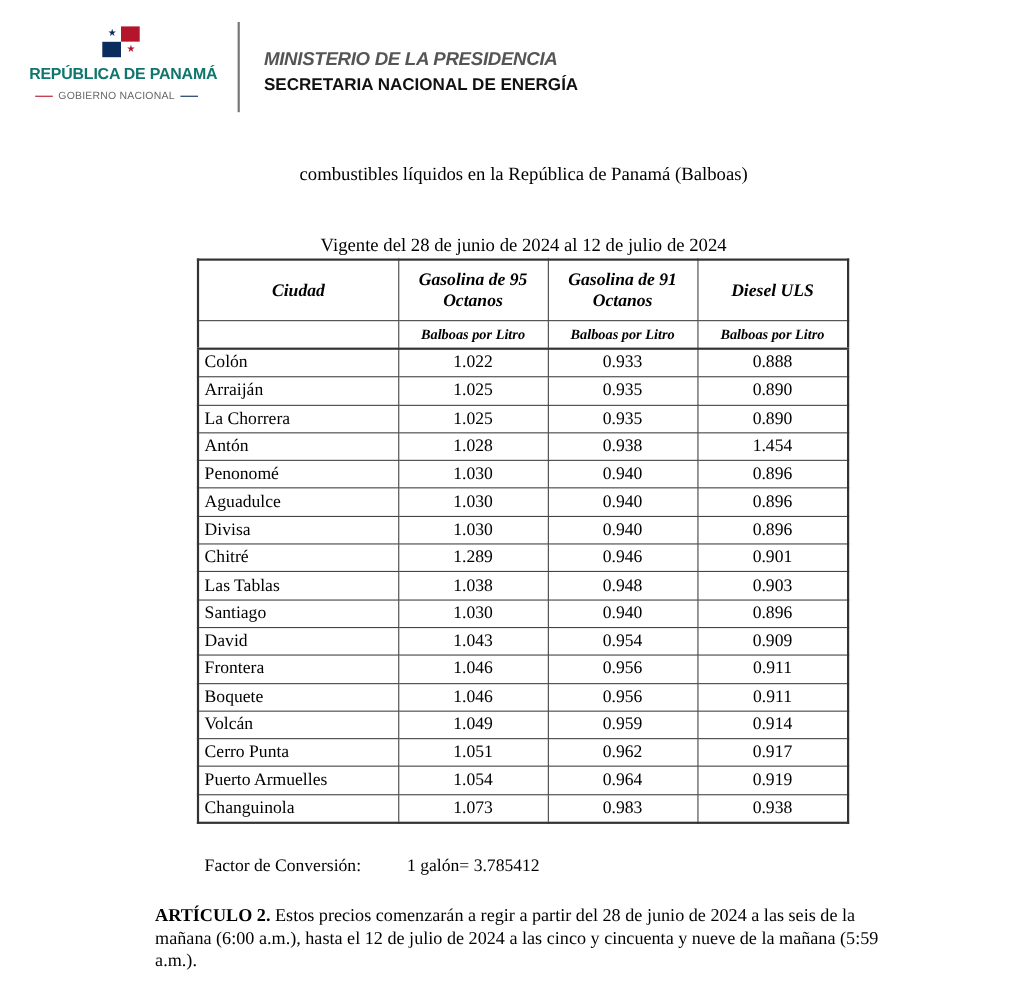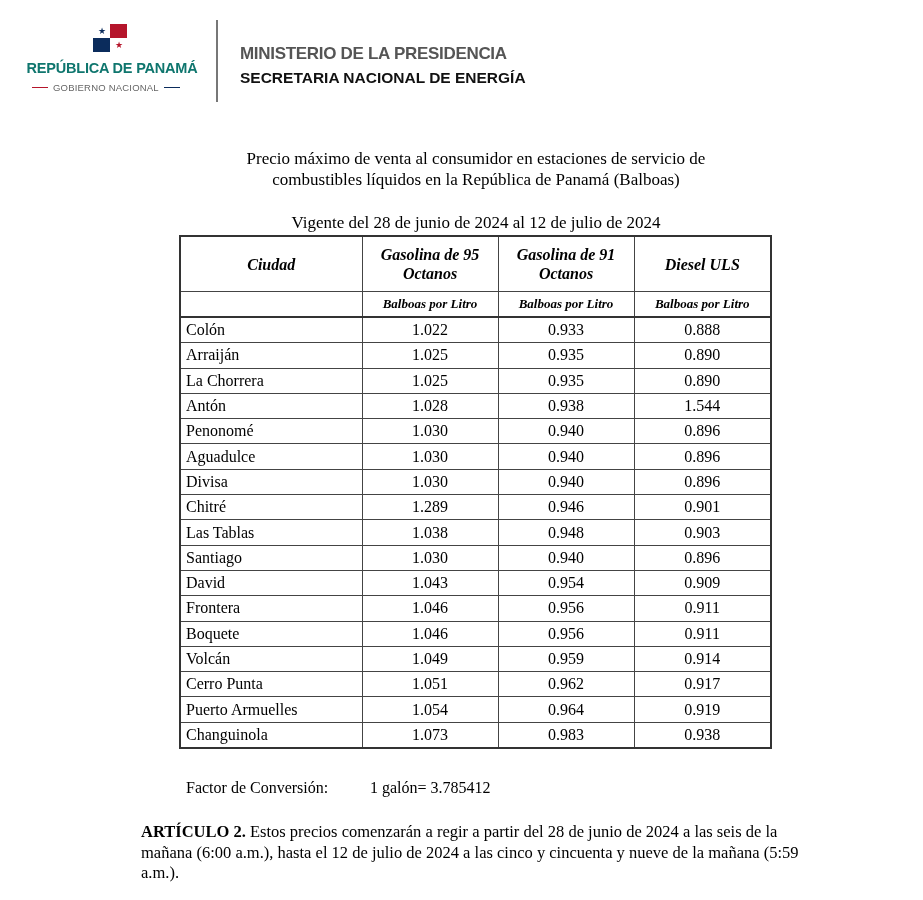--- a/index.html
+++ b/index.html
@@ -18,21 +18,21 @@
 
     .rep-name { position: absolute; left: 24px; top: 60px; width: 176px; text-align: center;
       font-family: "Liberation Sans", sans-serif; font-weight: bold; font-size: 14.5px; color: #0f766e; letter-spacing: -0.2px; }
     .gob-line { position: absolute; left: 32px; top: 82px; width: 160px; display: flex; align-items: center; gap: 5px; }
     .gob-dash { display: inline-block; width: 16px; height: 1.5px; }
     .gob-text { font-family: "Liberation Sans", sans-serif; font-size: 9.5px; color: #666; letter-spacing: 0.2px; }
 
     .v-divider { position: absolute; left: 216px; top: 20px; width: 1.5px; height: 82px; background: #777; }
 
     .ministry { position: absolute; left: 240px; top: 44px; font-family: "Liberation Sans", sans-serif;
-      font-weight: bold; font-size: 17px; color: #555; letter-spacing: -0.3px; }
+      font-weight: bold; font-size: 17px; color: #555; letter-spacing: -0.3px; font-style: italic; }
     .secretaria { position: absolute; left: 240px; top: 69px; font-family: "Liberation Sans", sans-serif;
       font-weight: bold; font-size: 15.5px; color: #111; }
 
     .title { position: absolute; left: 180px; top: 148px; width: 592px; text-align: center;
       font-family: "Liberation Serif", serif; font-size: 17px; line-height: 21px; }
     .subtitle { position: absolute; left: 180px; top: 213px; width: 592px; text-align: center;
       font-family: "Liberation Serif", serif; font-size: 17px; line-height: 20px; }
 
     table.prices { position: absolute; left: 179px; top: 235px; width: 593px; border-collapse: collapse;
       font-family: "Liberation Serif", serif; border: 2px solid #333; }
@@ -74,21 +74,20 @@
     <span class="gob-dash" style="background:#B5152B"></span>
     <span class="gob-text">GOBIERNO NACIONAL</span>
     <span class="gob-dash" style="background:#0B2C5C"></span>
   </div>
   <div class="v-divider"></div>
   <div class="ministry">MINISTERIO DE LA PRESIDENCIA</div>
   <div class="secretaria">SECRETARIA NACIONAL DE ENERGÍA</div>
 </div>
 
 <div class="title">
-  <div>Precio máximo de venta al consumidor en estaciones de servicio de</div>
   <div>combustibles líquidos en la República de Panamá (Balboas)</div>
 </div>
 <div class="subtitle">Vigente del 28 de junio de 2024 al 12 de julio de 2024</div>
 
 <table class="prices">
   <colgroup>
     <col class="col-city">
       <col class="col-g95">
       <col class="col-g91">
       <col class="col-dsl">
@@ -129,21 +128,21 @@
     <tr class="row">
         <td class="city">La Chorrera</td>
         <td class="num">1.025</td>
         <td class="num">0.935</td>
         <td class="num">0.890</td>
       </tr>
     <tr class="row">
         <td class="city">Antón</td>
         <td class="num">1.028</td>
         <td class="num">0.938</td>
-        <td class="num">1.544</td>
+        <td class="num">1.454</td>
       </tr>
     <tr class="row">
         <td class="city">Penonomé</td>
         <td class="num">1.030</td>
         <td class="num">0.940</td>
         <td class="num">0.896</td>
       </tr>
     <tr class="row">
         <td class="city">Aguadulce</td>
         <td class="num">1.030</td>

